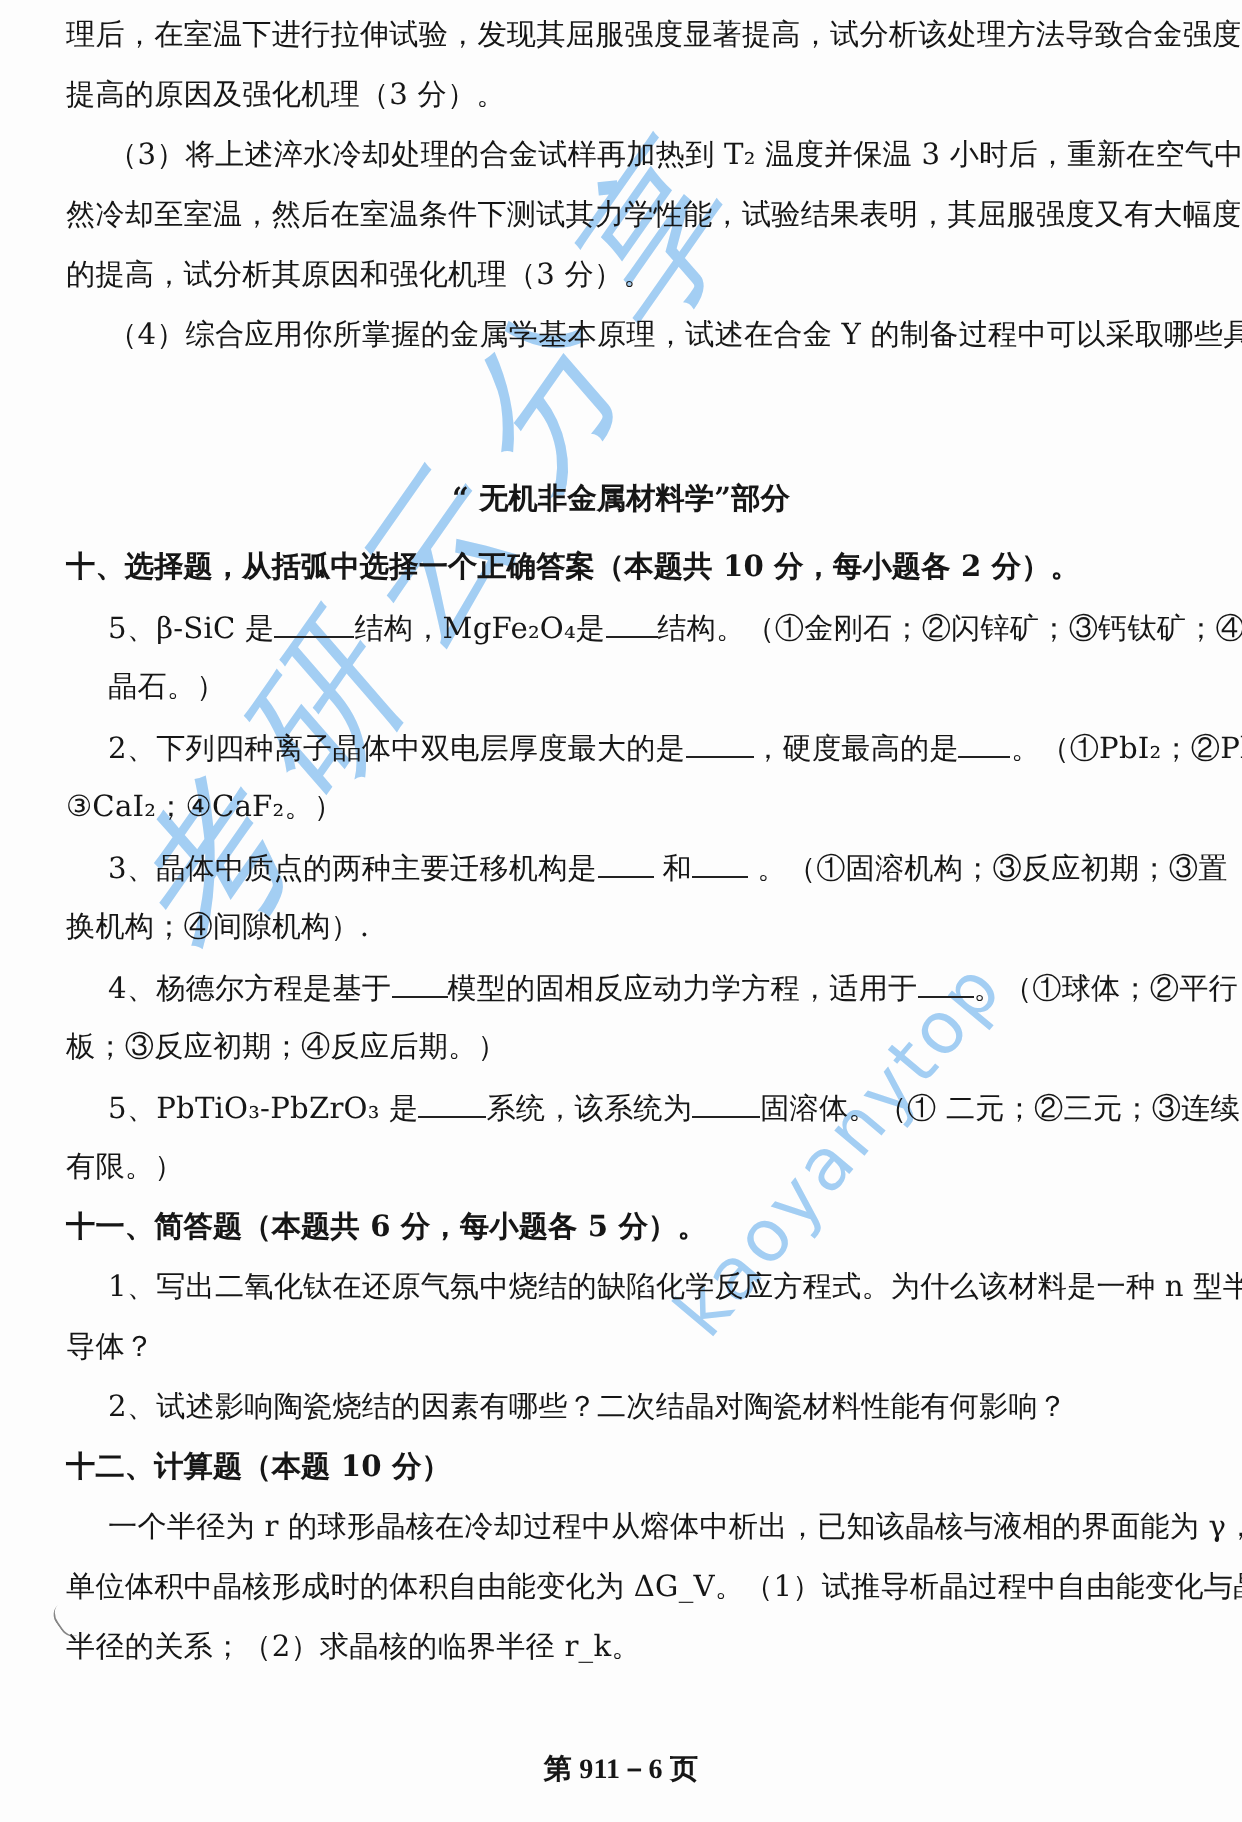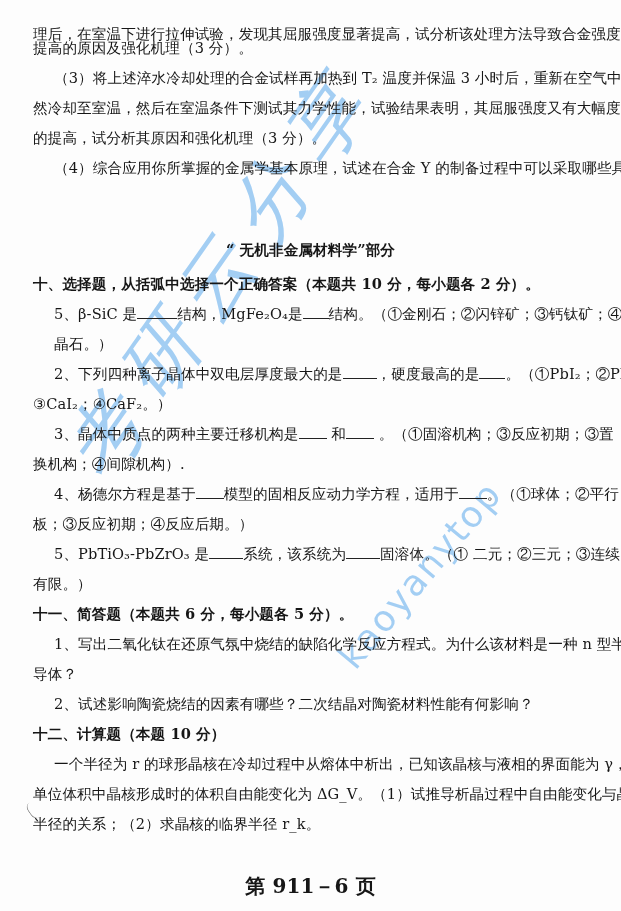--- a/index.html
+++ b/index.html
@@ -13,38 +13,38 @@
   .line {
     position: absolute; white-space: nowrap;
     font-size: 14.6px; line-height: 20px; letter-spacing: 0.1px;
   }
   .bold { font-weight: bold; }
   .center { left: 0; width: 621px; text-align: center; }
   .l0 { left: 33px; }
   .l1 { left: 54px; }
   .l2 { left: 54px; }
   .blank { display: inline-block; border-bottom: 1px solid #222; height: 14px; vertical-align: baseline; }
-  .footer { font-size: 20px; font-weight: bold; }
+  .footer { font-size: 14px; font-weight: bold; font-family: Liberation Serif, serif; }
   .wm {
     position: absolute; color: #5aa8ec; opacity: 0.55; pointer-events: none;
     font-family: "DejaVu Sans", sans-serif; white-space: nowrap;
   }
   .wm-cn { left: 40px; top: 440px; font-size: 78px; transform: rotate(-55deg); transform-origin: left top; letter-spacing: 18px; font-style: italic; }
   .wm-en { left: 330px; top: 650px; font-size: 36px; transform: rotate(-50deg); transform-origin: left top; letter-spacing: 2px; }
   .mark { position: absolute; left: 28px; top: 800px; width: 14px; height: 18px; border-left: 1px solid #555; border-radius: 40%; transform: rotate(-35deg); opacity: 0.7; }
 </style>
 </head>
 <body>
 
 <div class="page">
 
   <div class="wm wm-cn">考研云分享</div>
   <div class="wm wm-en">kaoyanytop</div>
 
-  <div class="line l0" style="top:24px">理后，在室温下进行拉伸试验，发现其屈服强度显著提高，试分析该处理方法导致合金强度</div>
+  <div class="line l0" style="top:8px">理后，在室温下进行拉伸试验，发现其屈服强度显著提高，试分析该处理方法导致合金强度</div>
   <div class="line l0" style="top:38px">提高的原因及强化机理（3 分）。</div>
   <div class="line l1" style="top:68px">（3）将上述淬水冷却处理的合金试样再加热到 T₂ 温度并保温 3 小时后，重新在空气中自</div>
   <div class="line l0" style="top:98px">然冷却至室温，然后在室温条件下测试其力学性能，试验结果表明，其屈服强度又有大幅度</div>
   <div class="line l0" style="top:128px">的提高，试分析其原因和强化机理（3 分）。</div>
   <div class="line l1" style="top:158px">（4）综合应用你所掌握的金属学基本原理，试述在合金 Y 的制备过程中可以采取哪些具</div>
 
   <div class="line center bold" style="top:240px">“ 无机非金属材料学”部分</div>
 
   <div class="line l0 bold" style="top:274px">十、选择题，从括弧中选择一个正确答案（本题共 10 分，每小题各 2 分）。</div>
 

